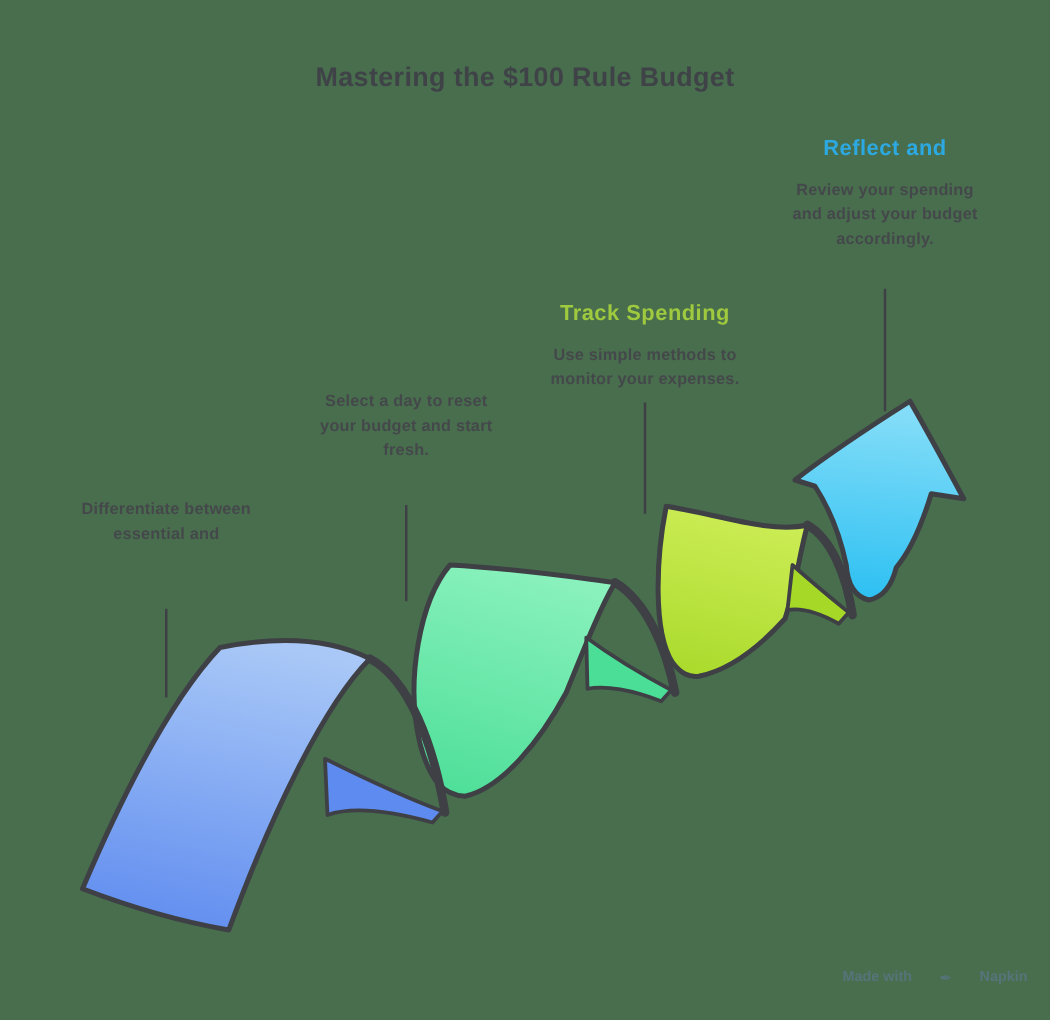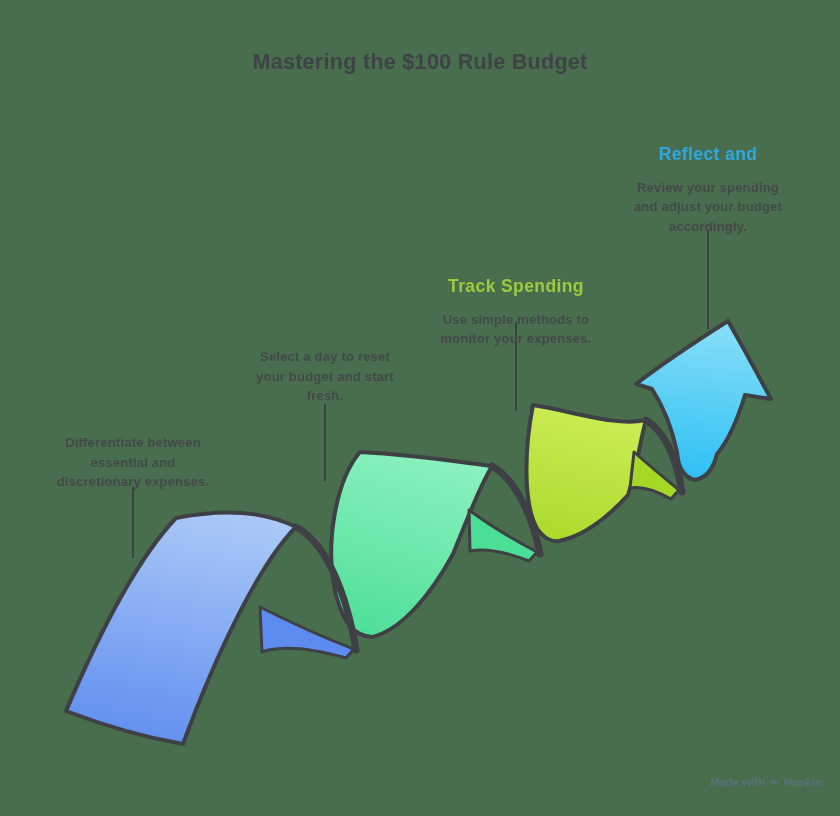--- a/index.html
+++ b/index.html
@@ -9,36 +9,36 @@
     font-family:"Liberation Sans","DejaVu Sans",sans-serif;
   }
   .stage{position:relative;width:836px;height:816px;}
   .stage svg{position:absolute;left:0;top:0;}
 
   .title{
     position:absolute;left:0;top:50px;width:840px;
     text-align:center;font-size:21.5px;font-weight:bold;
     letter-spacing:.3px;color:var(--title,#3F4347);
   }
-  .step{position:absolute;text-align:center;margin-top:36px;}
+  .step{position:absolute;text-align:center;}
   .step .heading{
     font-size:17.5px;font-weight:bold;letter-spacing:.4px;line-height:1.4;
   }
   .step .body{
     margin-top:11px;font-size:13px;font-weight:bold;letter-spacing:.2px;
     line-height:1.5;color:var(--body,#45484B);
   }
   .step1 .heading{color:var(--h1,#4377E5);}
   .step2 .heading{color:var(--h2,#3AC98C);}
   .step3 .heading{color:var(--h3,#9FC93E);}
   .step4 .heading{color:var(--h4,#2DA9E2);}
 
   .watermark{
     position:absolute;right:14px;top:776px;
-    display:flex;align-items:center;gap:4px;
+    display:flex;align-items:center;gap:22px;
     font-size:11.5px;font-weight:bold;color:var(--watermark,#5A7582);
     opacity:.85;
     justify-content:space-between;
   }
   .watermark .pen{font-size:12px;line-height:1;}
 
   
   .face{stroke:var(--outline,#3E4045);stroke-width:4;stroke-linejoin:round;}
   .wedge{stroke:var(--outline,#3E4045);stroke-width:3;stroke-linejoin:round;}
   .loop{fill:none;stroke:var(--outline,#3E4045);stroke-width:7;stroke-linecap:round;}
@@ -123,21 +123,20 @@
       <path class="loop" d="M 296,527 C 328,544 347,597 356,650"></path>
     </g>
   </svg>
 
   <div class="title">Mastering the $100 Rule Budget</div>
 
   <div class="step step1" style="left:28px;top:386px;width:210px;">
     <div class="body">
       <div>Differentiate between</div>
       <div>essential and</div>
-      <div>discretionary expenses.</div>
     </div>
   </div>
 
   <div class="step step2" style="left:215px;top:300px;width:220px;">
     <div class="body">
       <div>Select a day to reset</div>
       <div>your budget and start</div>
       <div>fresh.</div>
     </div>
   </div>

